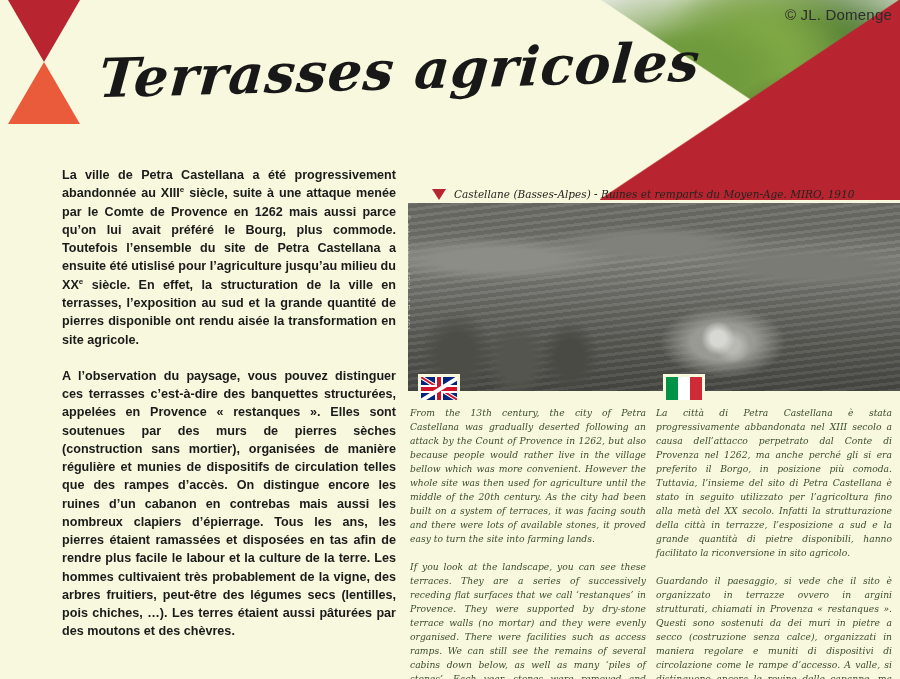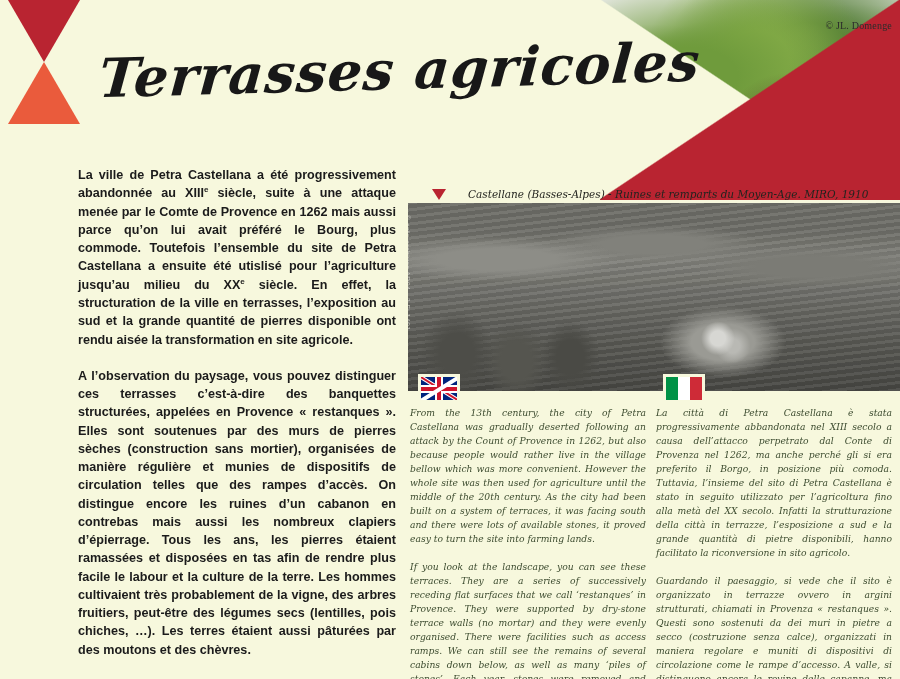--- a/index.html
+++ b/index.html
@@ -55,24 +55,23 @@
   #topimg .cut-cream{
     position:absolute;left:0;top:0;width:300px;height:200px;
     background:linear-gradient(to bottom left, rgba(0,0,0,0) 49.6%, #f7f8dd 50%);
   }
   
   #topimg .cut-red{
     position:absolute;left:0;top:0;width:300px;height:200px;
     background:linear-gradient(to bottom right, rgba(0,0,0,0) 49.6%, #b92431 50%);
   }
   #credit{
-    position:absolute;right:8px;top:20px;
-    font-size:10px;color:#2c2c2c;letter-spacing:.2px;
+    position:absolute;right:8px;top:6px;
+    font-size:15px;color:#2c2c2c;letter-spacing:.2px;
     z-index:6;
-    font-family:Liberation Serif, serif;
   }
 
   
   #title{
     position:absolute;left:100px;top:38px;
     font-family:"DejaVu Serif",serif;
     font-style:italic;
     font-weight:bold;
     font-size:54px;
     color:#181818;
@@ -86,27 +85,27 @@
     letter-spacing:.1px;white-space:nowrap;
   }
 
   
   #fr{
     position:absolute;left:62px;top:166px;width:334px;
     font-size:12.6px;line-height:1.45;
     color:#1b1b1b;font-weight:bold;
     text-align:justify;
   }
-  #fr p{margin:0 0 18px 16px;}
+  #fr p{margin:0 0 18px 0;}
   #fr sup{font-size:8px;vertical-align:super;}
 
   
   #capwrap{
     position:absolute;left:432px;top:186px;width:420px;height:16px;
-    display:flex;align-items:center;gap:22px;
+    display:flex;align-items:center;gap:8px;
   }
   .cap-tri{
     width:0;height:0;flex:0 0 auto;
     border-left:7px solid transparent;
     border-right:7px solid transparent;
     border-top:11px solid #b92431;
   }
   #caption{
     font-family:"DejaVu Serif",serif;
     font-style:italic;font-size:10.5px;color:#23241f;

